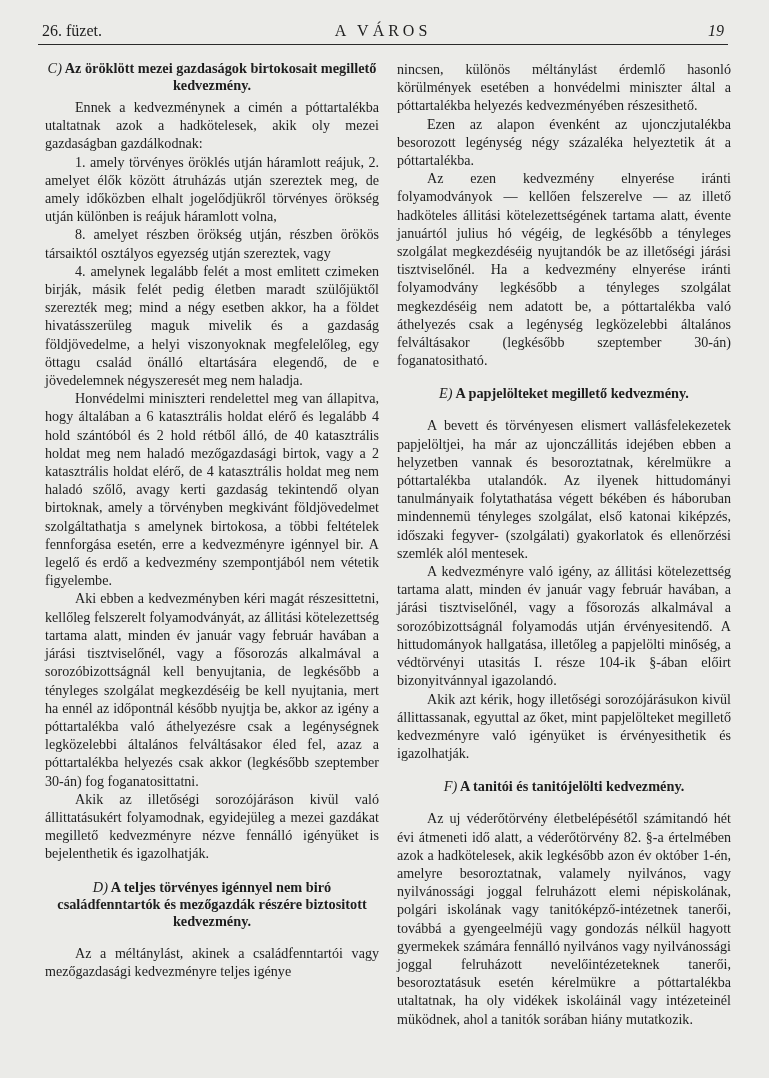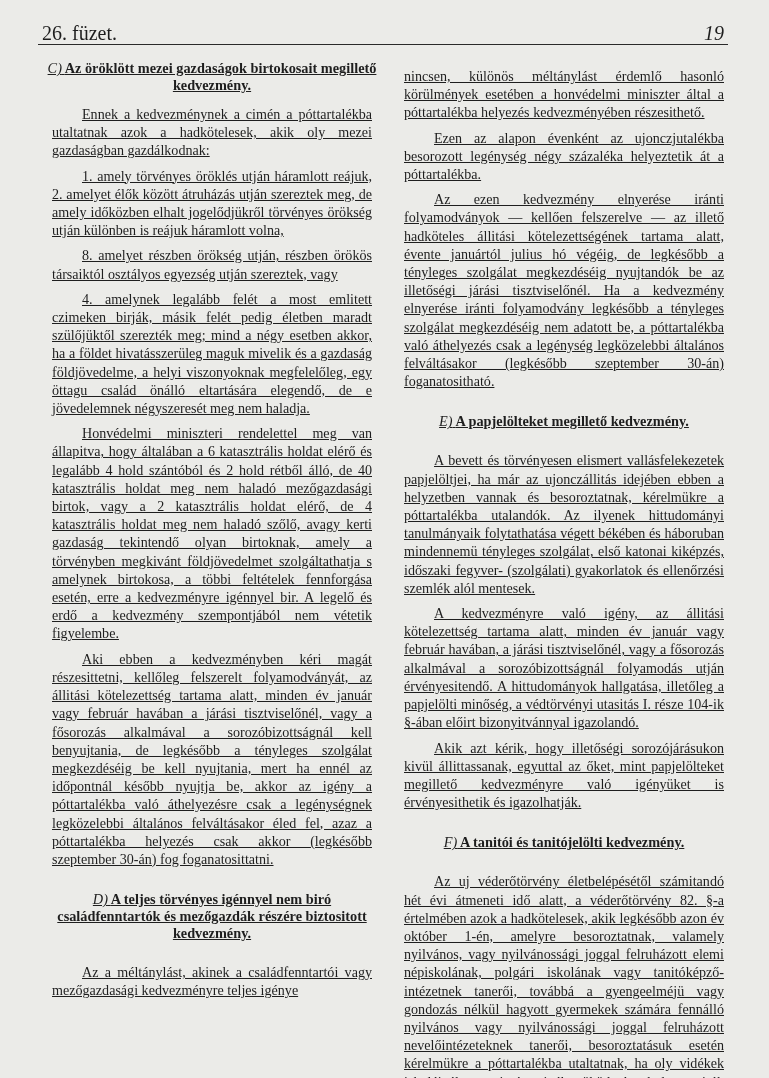--- a/index.html
+++ b/index.html
@@ -7,67 +7,68 @@
     width: 769px; height: 1078px; overflow: hidden;
     background: #ebebe8;
     font-family: "DejaVu Serif", "Liberation Serif", serif;
     color: #1e1e1e;
     position: relative;
   }
   .header {
     position: absolute; left: 38px; top: 20px; width: 690px; height: 24px;
     border-bottom: 1.5px solid #2a2a2a;
     font-family: "Liberation Serif", serif;
-    font-size: 20px;
+    font-size: 16px;
   }
   .header .left { position: absolute; left: 4px; top: 2px; }
   .header .center { position: absolute; left: 0; right: 0; text-align: center; top: 2px; letter-spacing: 4px; }
   .header .right { position: absolute; right: 4px; top: 2px; font-style: italic; }
   .col {
     position: absolute; top: 60px;
     font-family: "Liberation Serif", serif;
     font-size: 14.1px; line-height: 18.2px;
     text-align: justify;
     hyphens: none;
-    text-decoration: underline;
   }
   .col.left { left: 45px; width: 334px; }
   .col.right { left: 397px; width: 334px; }
   .heading {
     font-weight: bold; text-align: center; line-height: 17px;
     font-size: 14.3px; margin: 0;
   }
   .heading .letter { font-style: italic; font-weight: normal; }
-  p { margin: 7px; text-indent: 30px; }
+  p { margin: 0; text-indent: 30px; }
   p.noindent { text-indent: 0; }
   .gap-sm { height: 4px; }
   .gap-md { height: 14px; }
   .gap-lg { height: 16px; }
 </style>
 </head>
 <body>
 
 <div class="header">
   <span class="left">26. füzet.</span>
+  <span class="center">A VÁROS</span>
   <span class="right">19</span>
 </div>
 
 <div class="col left">
   <section>
     <h3 class="heading">
       <span class="letter">C)</span>
       <span>Az öröklött mezei gazdaságok birtokosait megillető kedvezmény.</span>
     </h3>
     <div class="gap-sm"></div>
     <p>Ennek a kedvezménynek a cimén a póttartalékba utaltatnak azok a hadkötelesek, akik oly mezei gazdaságban gazdálkodnak:</p>
     <p>1. amely törvényes öröklés utján háramlott reájuk, 2. amelyet élők között átruházás utján szereztek meg, de amely időközben elhalt jogelődjükről törvényes örökség utján különben is reájuk háramlott volna,</p>
     <p>8. amelyet részben örökség utján, részben örökös társaiktól osztályos egyezség utján szereztek, vagy</p>
     <p>4. amelynek legalább felét a most emlitett czimeken birják, másik felét pedig életben maradt szülőjüktől szerezték meg; mind a négy esetben akkor, ha a földet hivatásszerüleg maguk mivelik és a gazdaság földjövedelme, a helyi viszonyoknak megfelelőleg, egy öttagu család önálló eltartására elegendő, de e jövedelemnek négyszeresét meg nem haladja.</p>
     <p>Honvédelmi miniszteri rendelettel meg van állapitva, hogy általában a 6 katasztrális holdat elérő és legalább 4 hold szántóból és 2 hold rétből álló, de 40 katasztrális holdat meg nem haladó mezőgazdasági birtok, vagy a 2 katasztrális holdat elérő, de 4 katasztrális holdat meg nem haladó szőlő, avagy kerti gazdaság tekintendő olyan birtoknak, amely a törvényben megkivánt földjövedelmet szolgáltathatja s amelynek birtokosa, a többi feltételek fennforgása esetén, erre a kedvezményre igénnyel bir. A legelő és erdő a kedvezmény szempontjából nem vétetik figyelembe.</p>
     <p>Aki ebben a kedvezményben kéri magát részesittetni, kellőleg felszerelt folyamodványát, az állitási kötelezettség tartama alatt, minden év január vagy február havában a járási tisztviselőnél, vagy a fősorozás alkalmával a sorozóbizottságnál kell benyujtania, de legkésőbb a tényleges szolgálat megkezdéséig be kell nyujtania, mert ha ennél az időpontnál később nyujtja be, akkor az igény a póttartalékba való áthelyezésre csak a legénységnek legközelebbi általános felváltásakor éled fel, azaz a póttartalékba helyezés csak akkor (legkésőbb szeptember 30-án) fog foganatosittatni.</p>
+    <p>Akik az illetőségi sorozójáráson kivül való állittatásukért folyamodnak, egyidejüleg a mezei gazdákat megillető kedvezményre nézve fennálló igényüket is bejelenthetik és igazolhatják.</p>
   </section>
   <div class="gap-lg"></div>
   <section>
     <h3 class="heading">
       <span class="letter">D)</span>
       <span>A teljes törvényes igénnyel nem biró családfenntartók és mezőgazdák részére biztositott kedvezmény.</span>
     </h3>
     <div class="gap-md"></div>
     <p>Az a méltánylást, akinek a családfenntartói vagy mezőgazdasági kedvezményre teljes igénye</p>
   </section>

